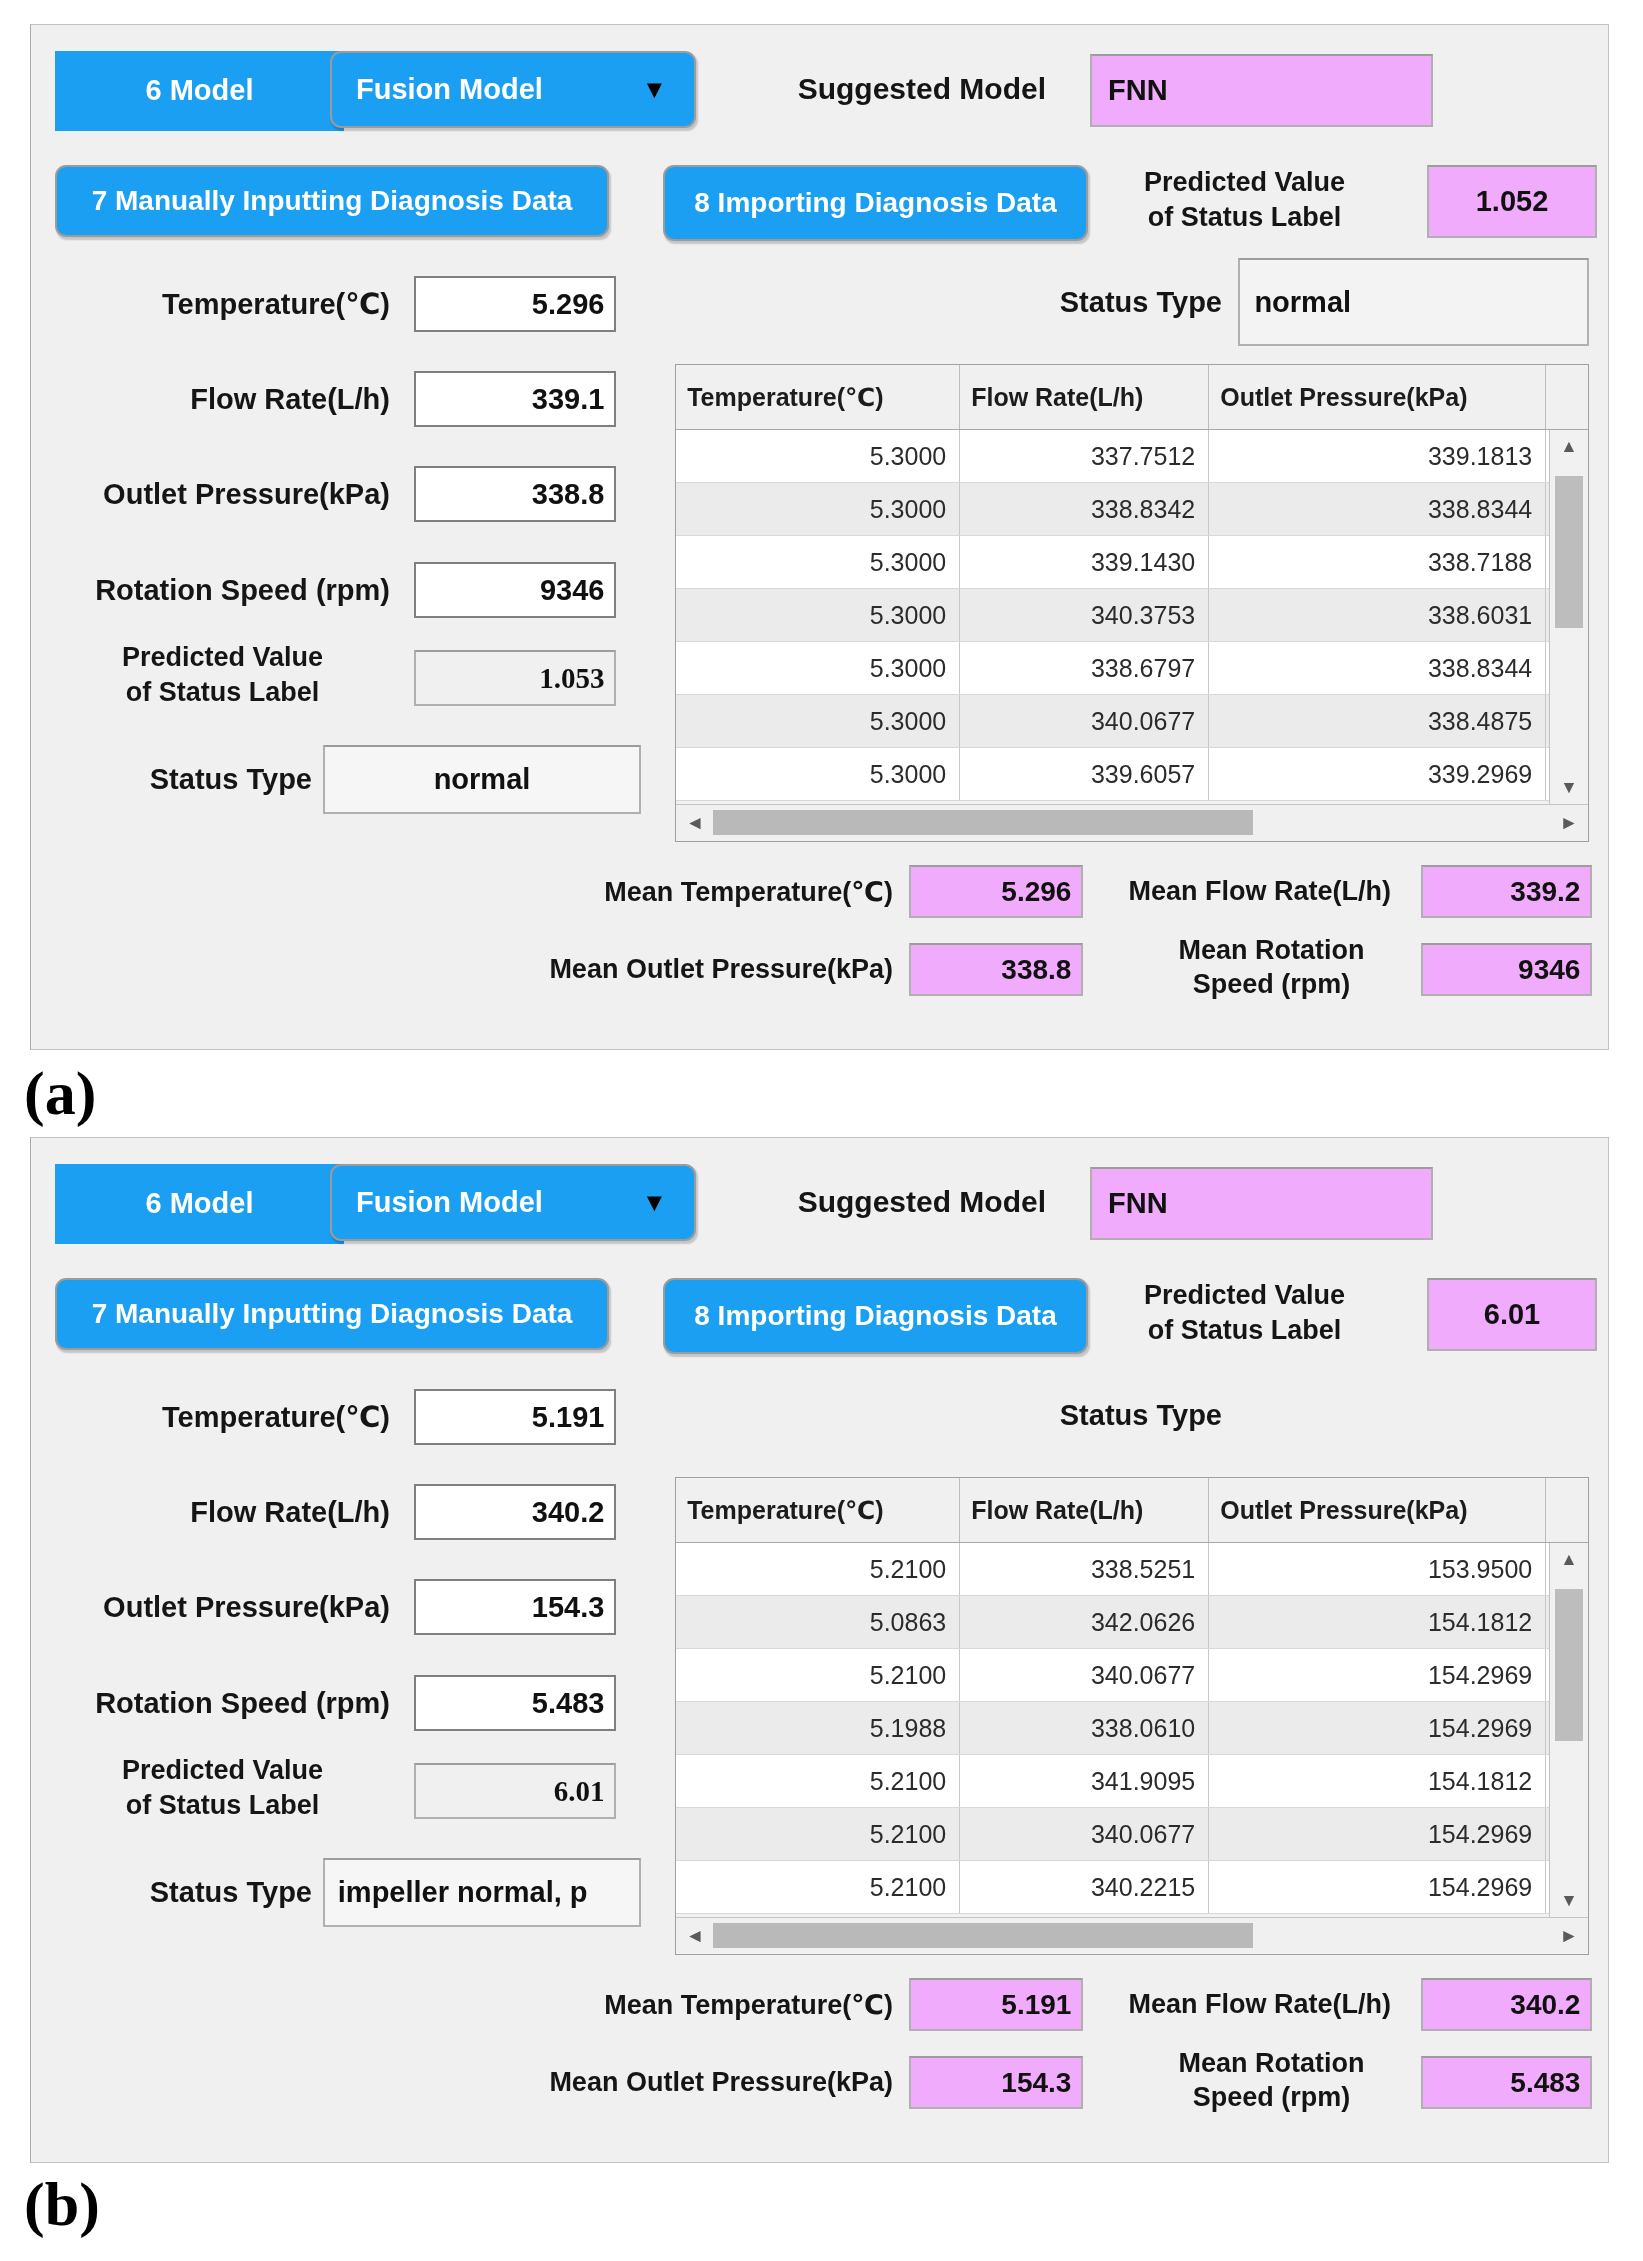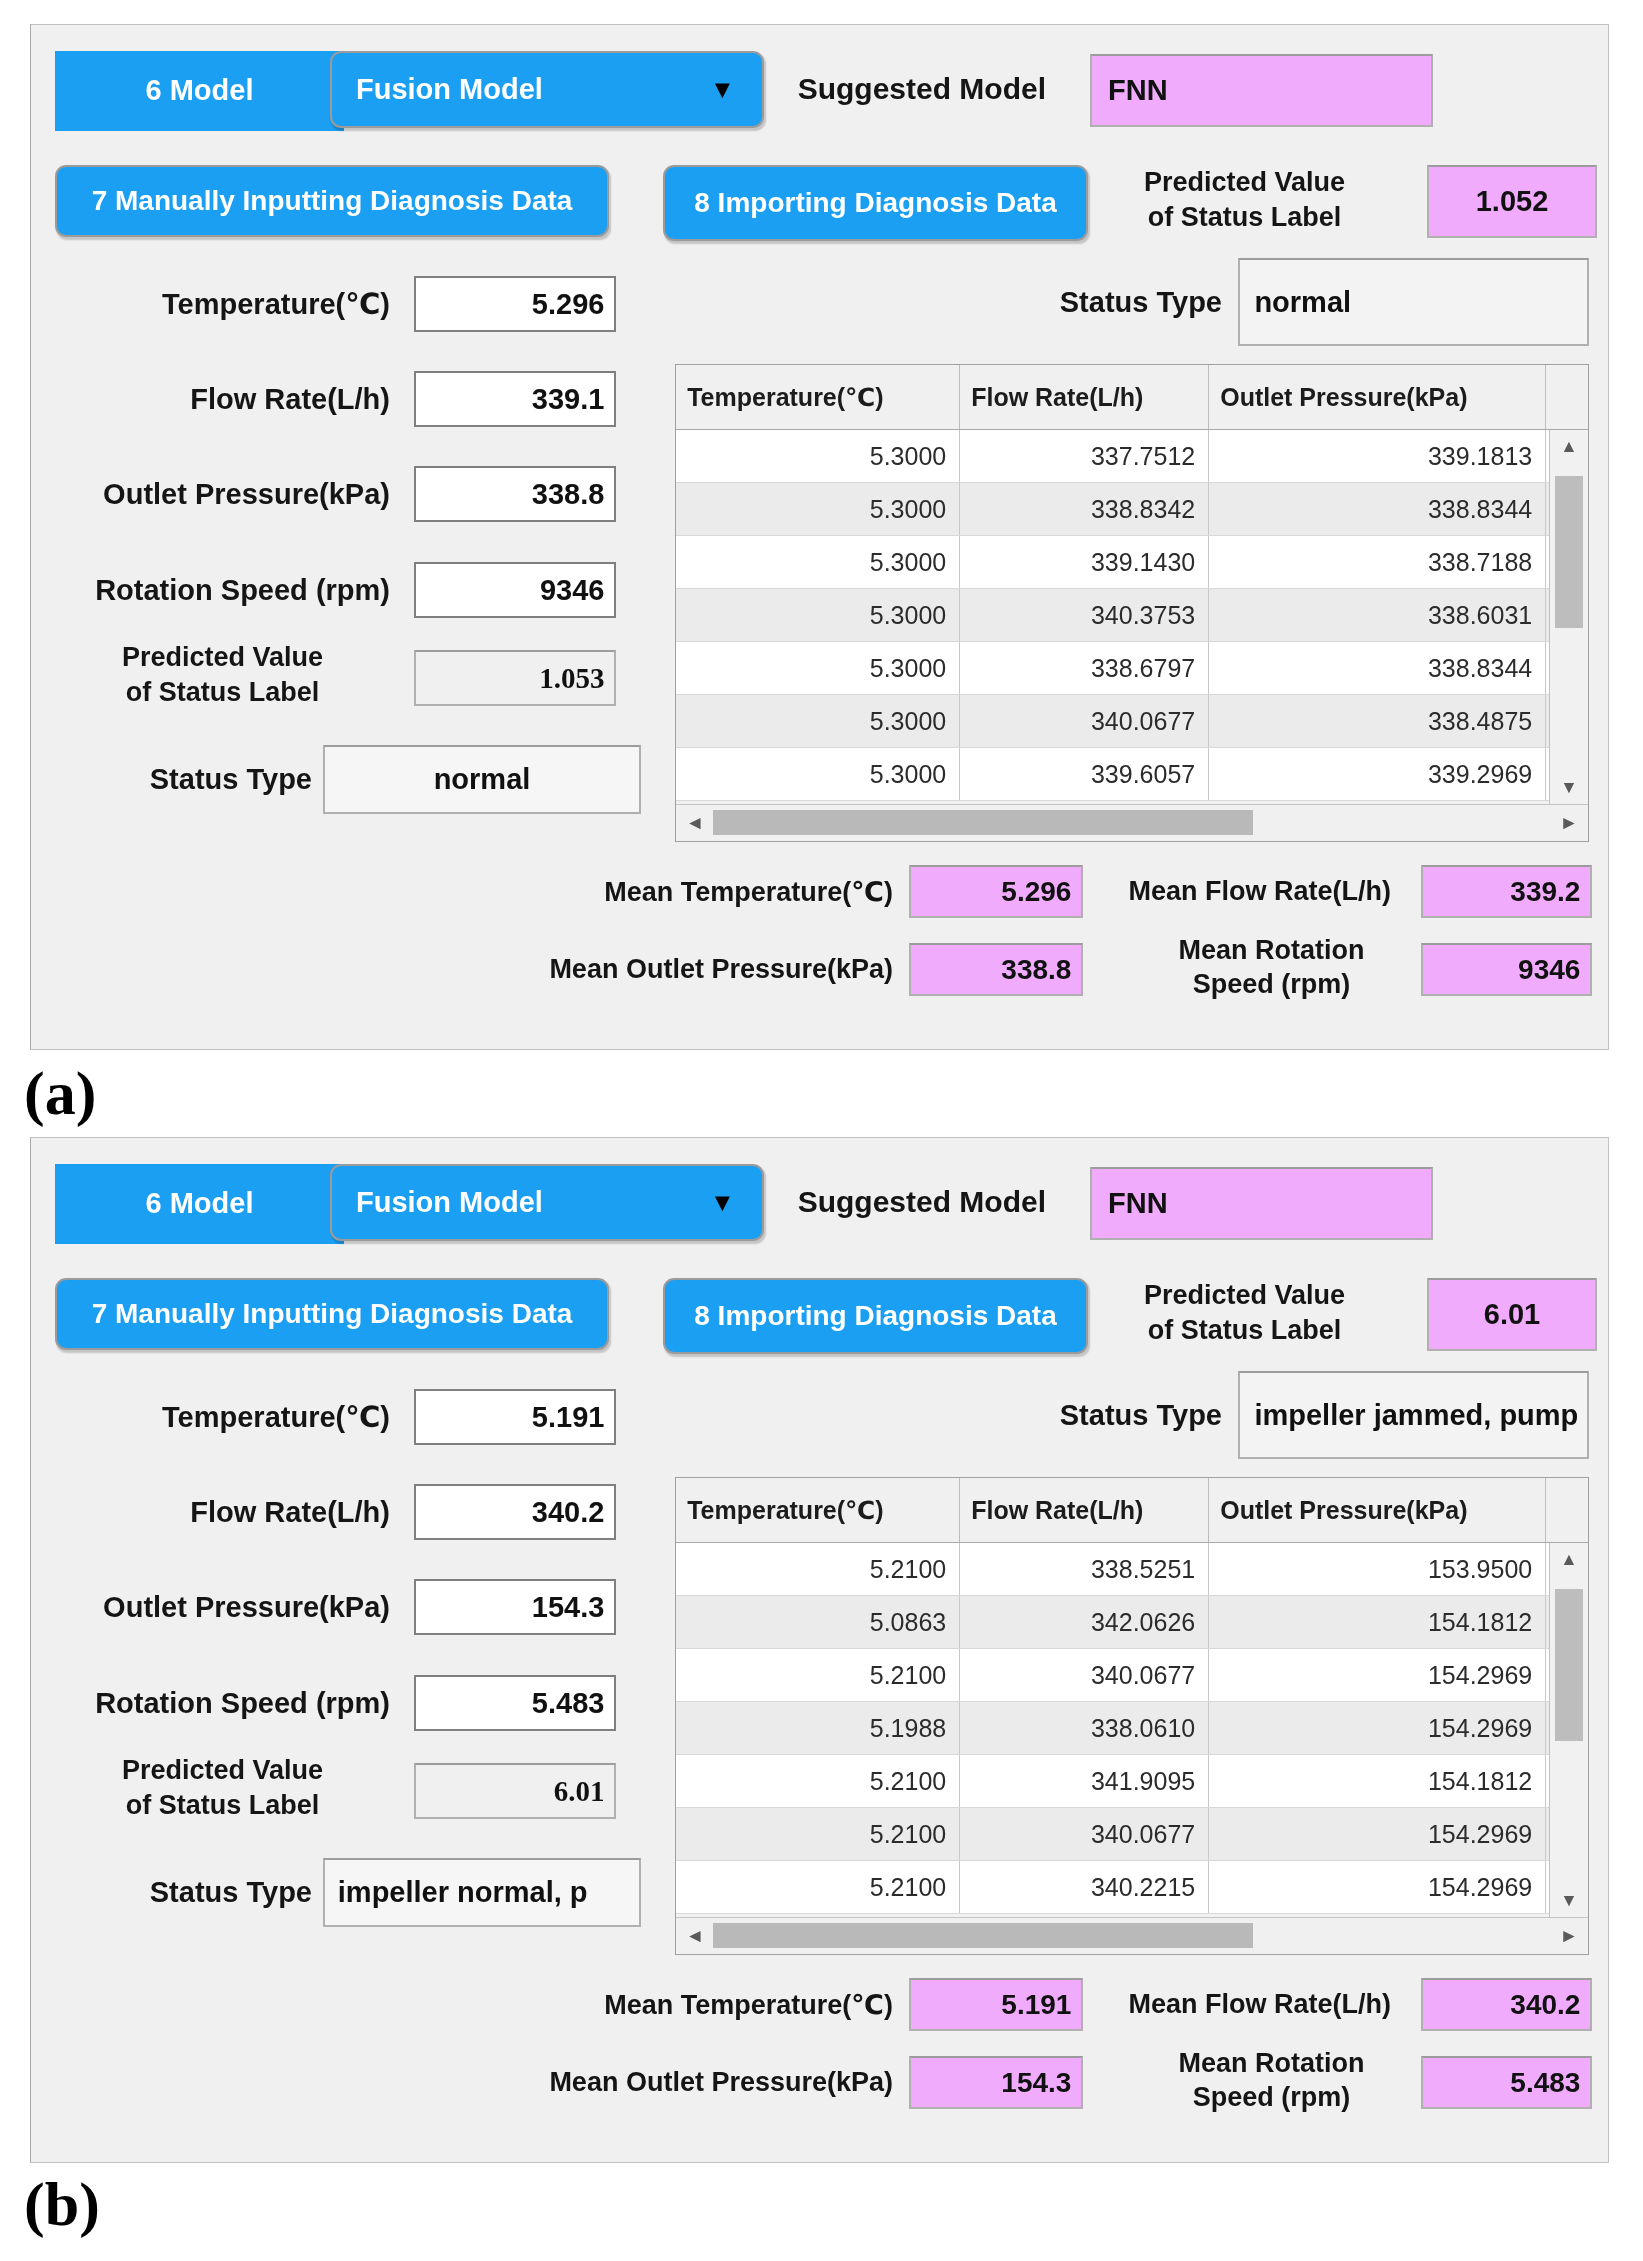--- a/index.html
+++ b/index.html
@@ -8,21 +8,21 @@
   #panel-a{top:24px;}
   #panel-b{top:1137px;}
   .caption{position:absolute;left:24px;font-family:"Liberation Serif","DejaVu Serif",serif;font-weight:bold;font-size:62px;color:#000;}
   #caption-a{top:1058px;}
   #caption-b{top:2169px;}
 
   .abs{position:absolute;box-sizing:border-box;}
   .btn-blue{background:#1b9ff2;color:#fff;font-weight:bold;font-size:29px;display:flex;align-items:center;justify-content:center;}
   .btn-rounded{border-radius:11.2px;border:2.4px solid #9b9b9b;box-shadow:1.6px 2.4px 1.6px rgba(0,0,0,0.18);}
   .btn-model{left:24px;top:25.5px;width:289px;height:80px;}
-  .dropdown{left:299px;top:25.5px;width:434px;height:77px;justify-content:flex-start;padding-left:24px;}
+  .dropdown{left:299px;top:25.5px;width:366px;height:77px;justify-content:flex-start;padding-left:24px;}
   .dd-arrow{position:absolute;right:27px;top:50%;transform:translateY(-50%);color:#000;font-size:25.5px;font-weight:normal;}
   .lbl{font-weight:bold;font-size:29px;display:flex;align-items:center;justify-content:flex-end;text-align:right;color:#151515;}
   .lbl-suggested{left:718px;top:25.5px;width:297px;height:77px;font-size:30px;}
   .field{background:#f0abfc;border:2.4px solid #b0b0b0;border-top-color:#9c9c9c;font-weight:bold;font-size:29px;display:flex;align-items:center;}
   .fld-fnn{left:1059px;top:29px;width:343px;height:73px;padding-left:16px;}
   .btn-manual{left:24px;top:140px;width:554px;height:72px;font-size:28px;}
   .btn-import{left:632px;top:140px;width:425px;height:76px;font-size:28px;}
   .lbl2{font-weight:bold;font-size:27px;text-align:center;line-height:35px;color:#151515;}
   .lbl-pred-top{left:1086px;top:140px;width:255px;}
   .fld-pred-top{left:1348px;top:140px;width:170px;height:73px;justify-content:center;margin-left:48px;}
@@ -219,21 +219,20 @@
   <div class="abs lbl2 lbl-pred-left">
     <div>Predicted Value</div>
     <div>of Status Label</div>
   </div>
   <div class="abs field fld-pred-left">6.01</div>
 
   <div class="abs lbl lbl-status-left">Status Type</div>
   <div class="abs field fld-status-left">impeller normal, p</div>
 
   <div class="abs lbl lbl-status-right">Status Type</div>
-  <div class="abs field fld-status-right">impeller jammed, pump</div>
 
   <div class="abs table">
     <div class="thead">
       <div class="th c1">Temperature(℃)</div>
       <div class="th c2">Flow Rate(L/h)</div>
       <div class="th c3">Outlet Pressure(kPa)</div>
       <div class="th c4"></div>
     </div>
     <div class="tbody">
       <div class="trow odd">

